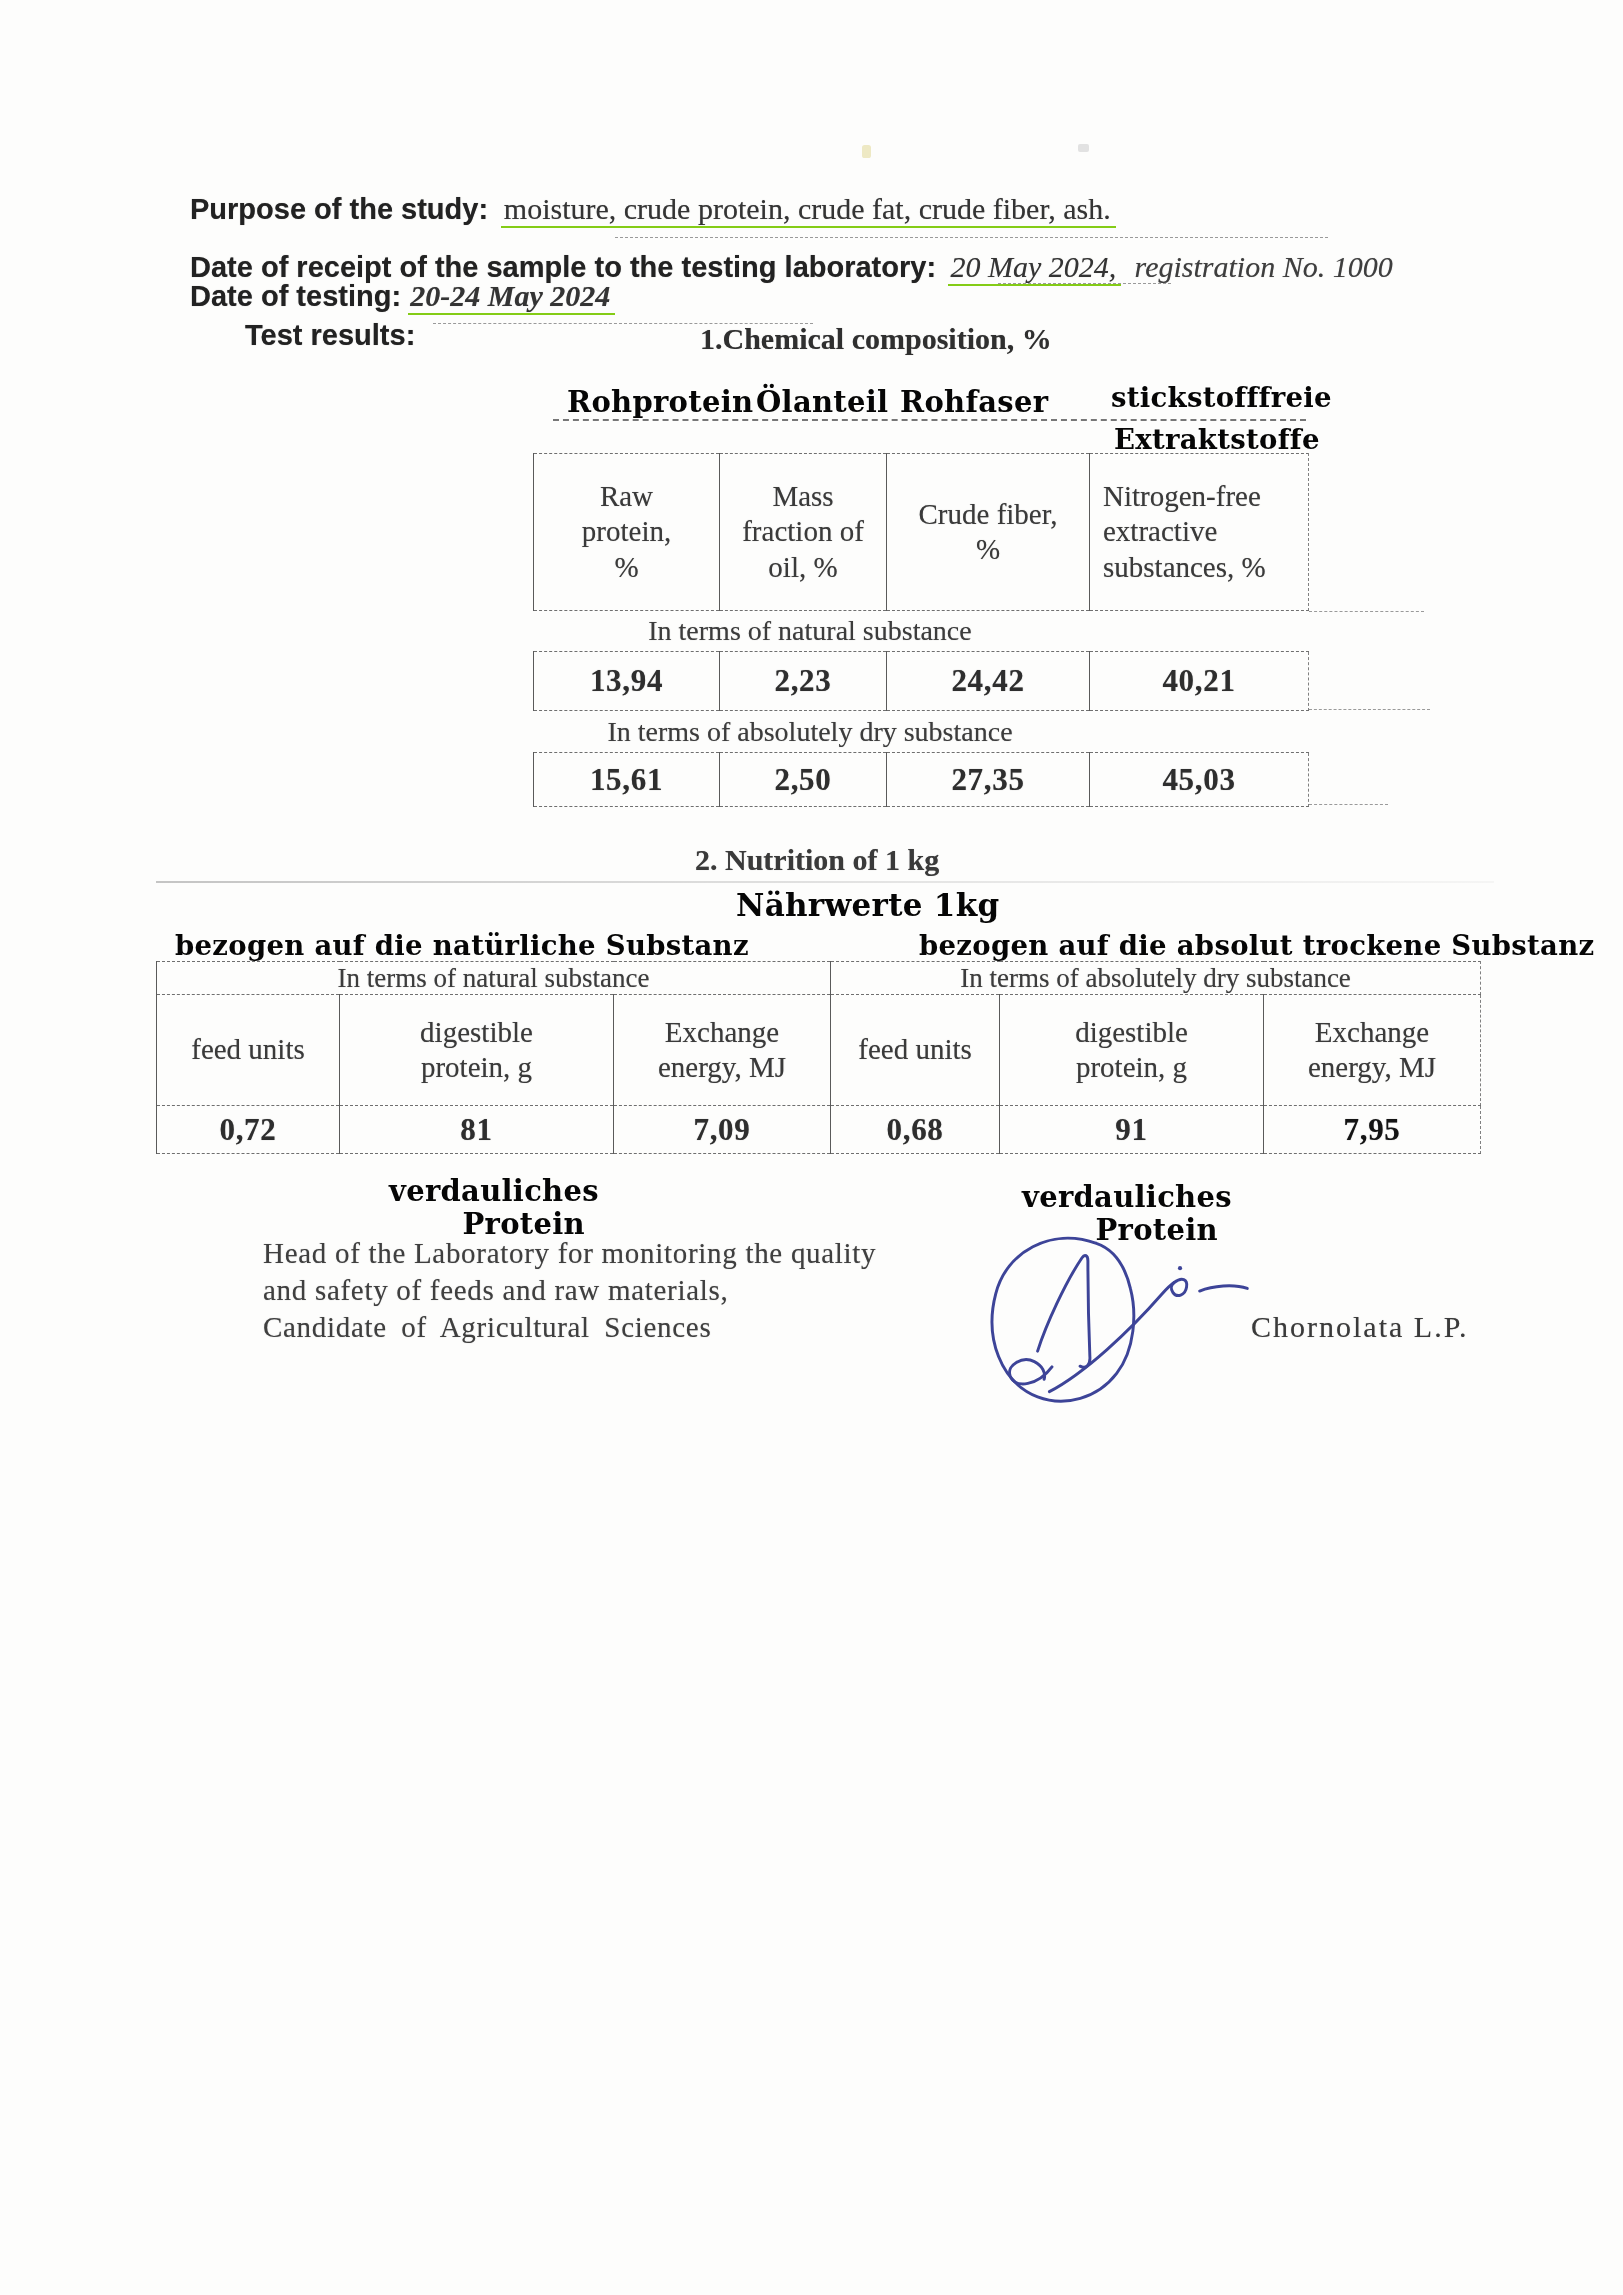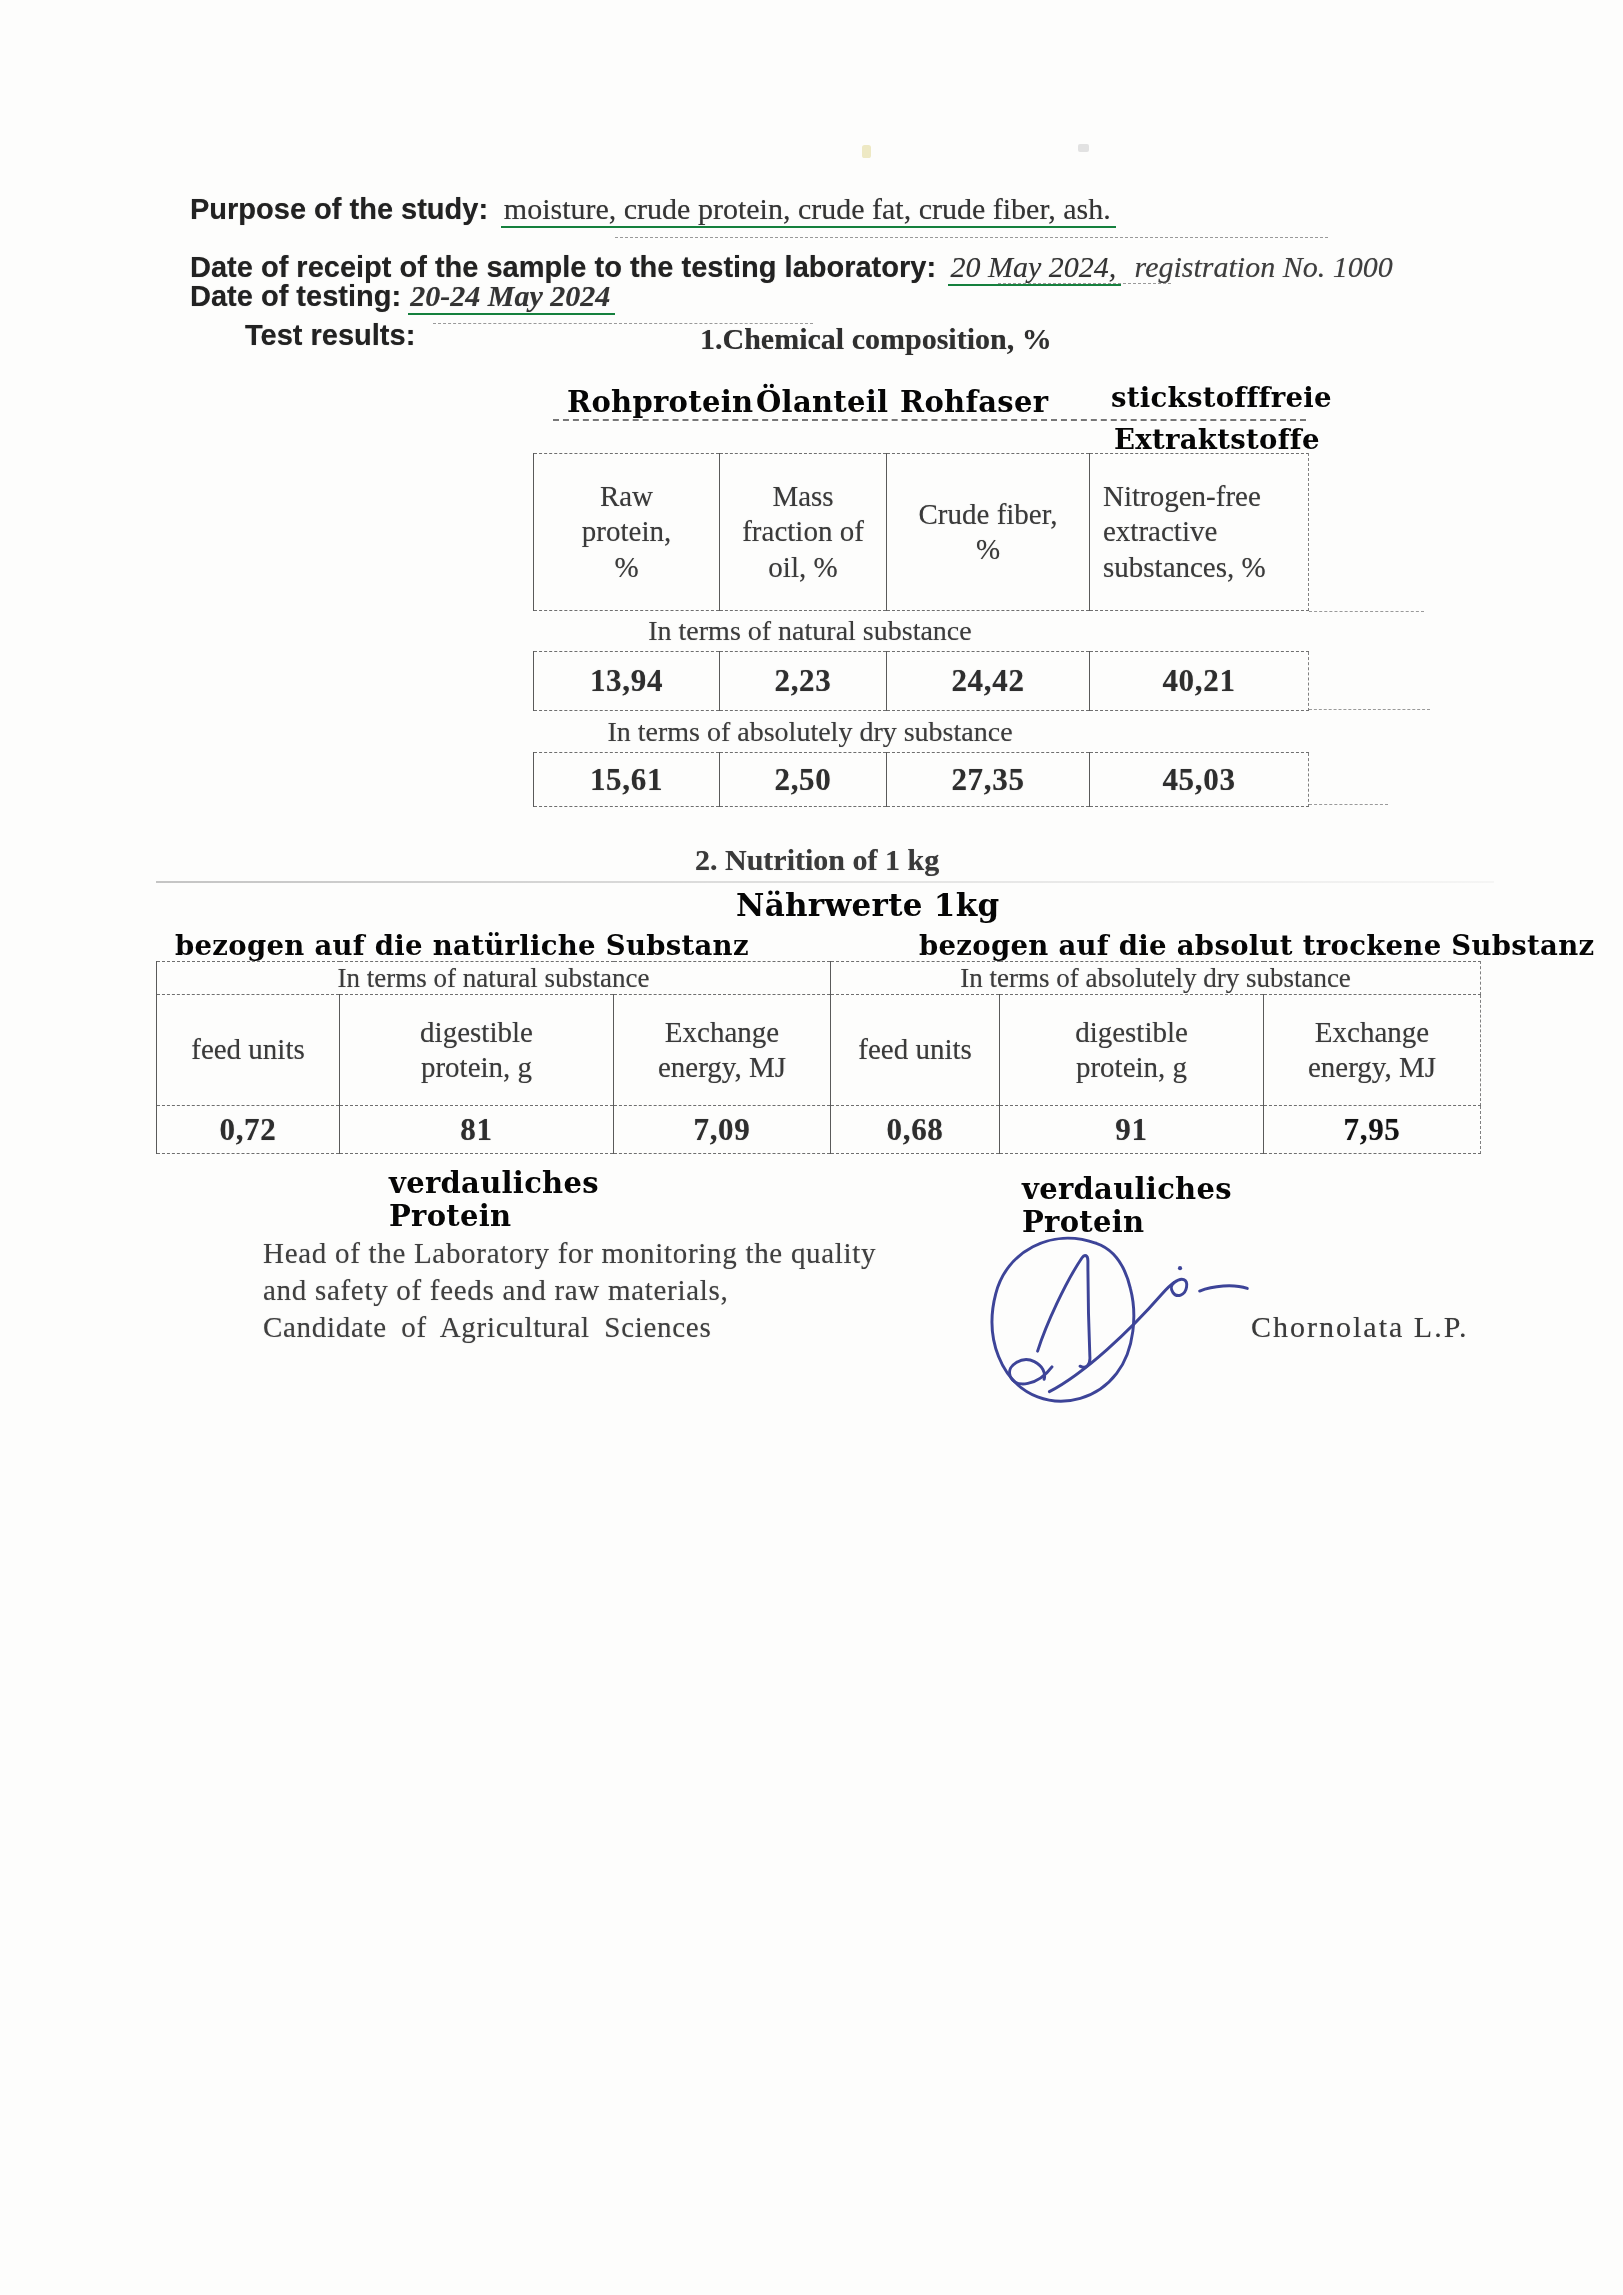--- a/index.html
+++ b/index.html
@@ -7,28 +7,28 @@
         font-family:"Liberation Serif",serif;}
   .abs{position:absolute;white-space:nowrap;}
   
   .lblsans{font-family:"Liberation Sans",sans-serif;font-weight:bold;font-size:29px;color:#222;
            text-shadow:0 0 0.8px rgba(50,50,50,.55);}
   
   .serif{font-family:"Liberation Serif",serif;font-size:30px;color:#343434;
          text-shadow:0 0 0.7px rgba(60,60,60,.5);}
   .ital{font-style:italic;}
   .u-thick{border-bottom:3.3px solid #2e2e2e;padding:0 9.2px 1.3px 3.9px;}
-  .u-thin{border-bottom:2px solid #15803d;padding:0 5.2px 1.3px 2.6px;}
+  .u-thin{border-bottom:2px solid #84cc16;padding:0 5.2px 1.3px 2.6px;}
   .val-obj{font-family:"Liberation Sans",sans-serif;font-style:italic;font-weight:600;font-size:31px;color:#2c2c2c;
            text-shadow:0 0 0.8px rgba(50,50,50,.5);}
   
   .de{position:absolute;font-family:"DejaVu Serif",serif;font-weight:700;font-size:29px;color:#060606;
       white-space:nowrap;letter-spacing:0.3px;}
   .de-sm{font-size:27.5px;}
-  .de-center{text-align:left;white-space:pre-line;line-height:1.14;}
+  .de-center{text-align:right;white-space:pre-line;line-height:1.14;margin-top:8px;}
   
   .dline{position:absolute;border-top:2px dashed #777;height:0;}
   .dline-light{position:absolute;border-top:1.3px dashed #9a9a9a;height:0;}
   
   table.scan{position:absolute;border-collapse:collapse;table-layout:fixed;}
   table.scan td{border-top:1.3px dashed #6f6f6f;border-bottom:1.3px dashed #6f6f6f;
                 border-left:1.3px solid #5a5a5a;border-right:1.3px solid #5a5a5a;
                 text-align:center;vertical-align:middle;padding:0;}
   table.scan td.noside{border-left:none;border-right:none;}
   table.scan td.rd{border-right:1.3px dashed #808080;}

